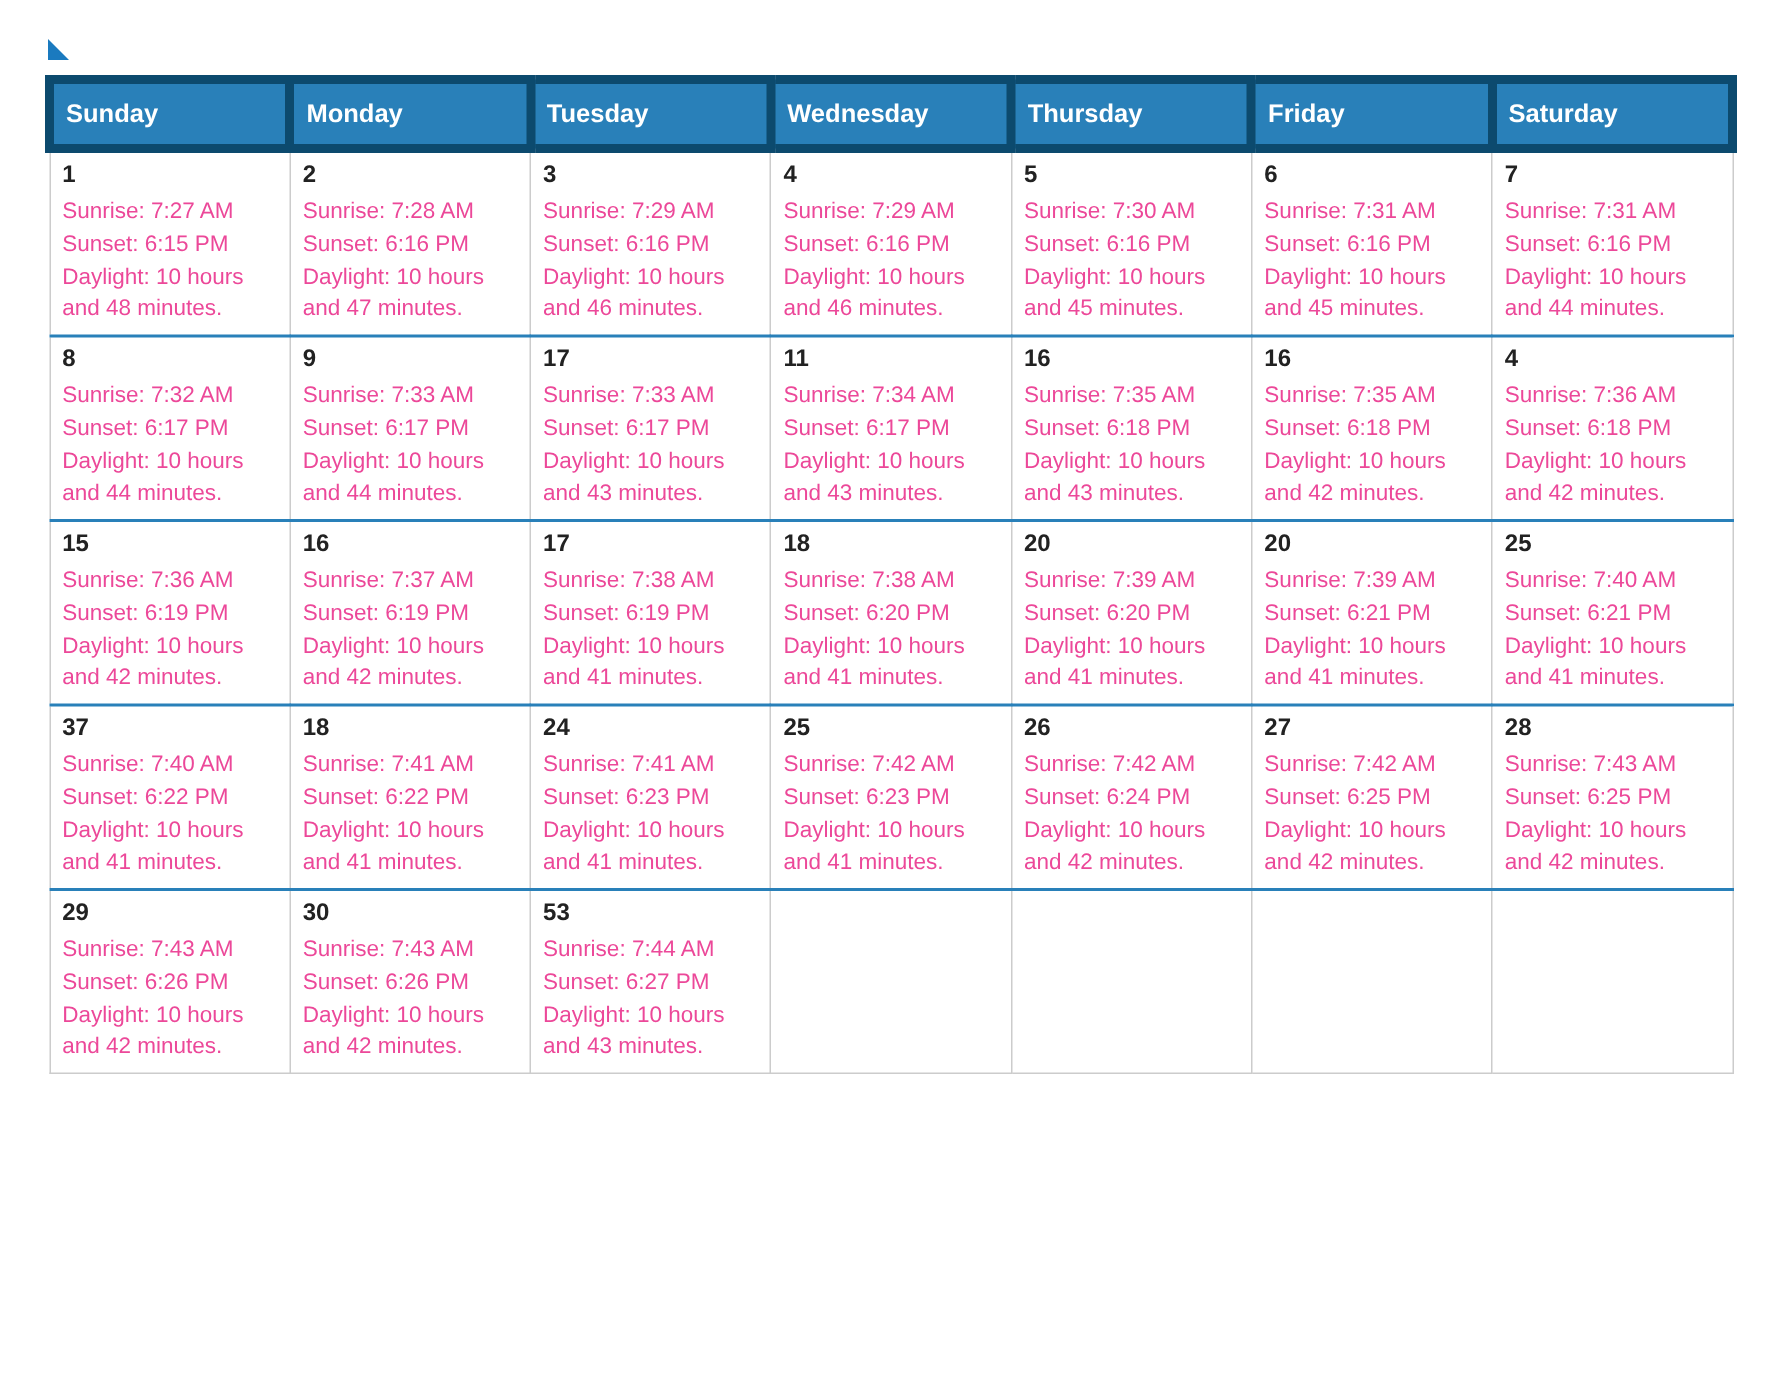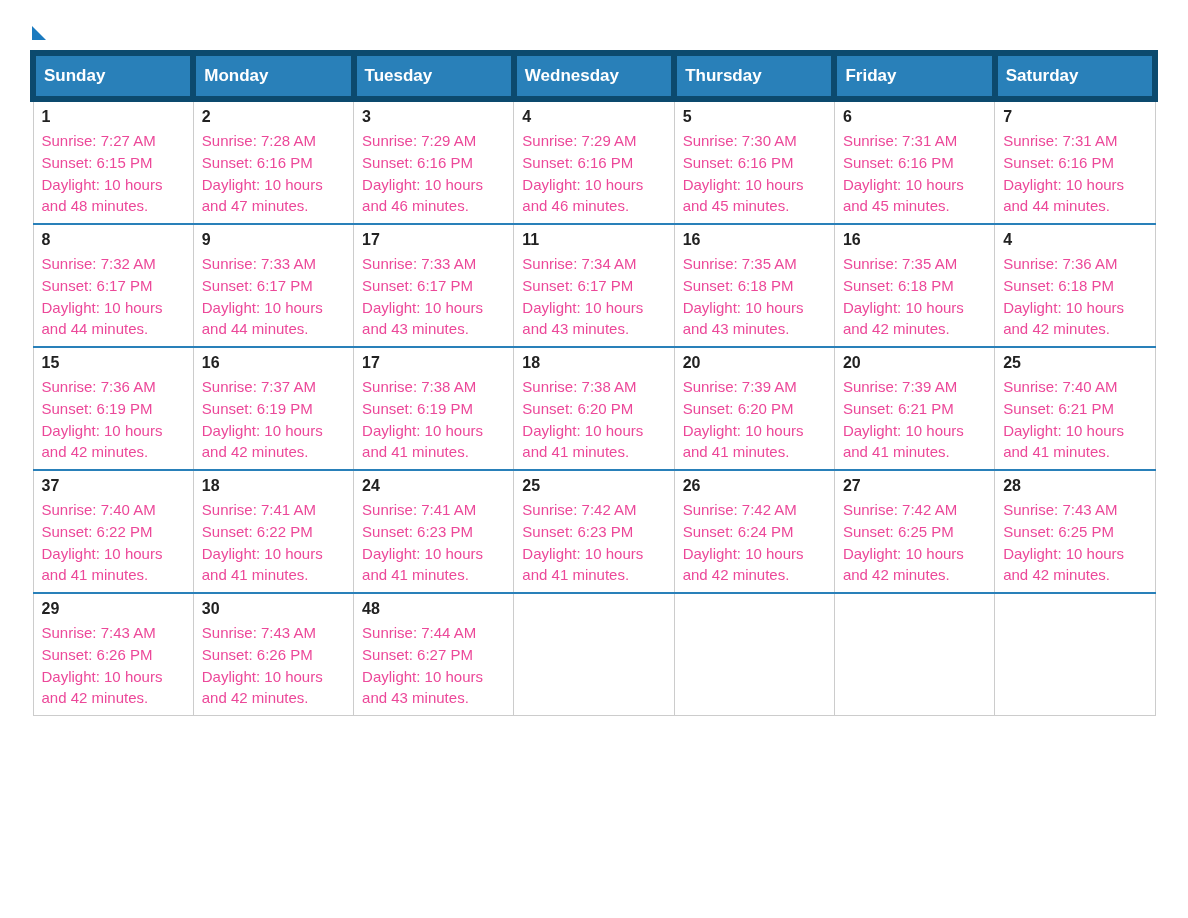--- a/index.html
+++ b/index.html
@@ -253,21 +253,21 @@
       <tr>
         <td>
           <div class="day-num">29</div>
           <div class="day-info">Sunrise: 7:43 AM<br>Sunset: 6:26 PM<br>Daylight: 10 hours and 42 minutes.</div>
         </td>
         <td>
           <div class="day-num">30</div>
           <div class="day-info">Sunrise: 7:43 AM<br>Sunset: 6:26 PM<br>Daylight: 10 hours and 42 minutes.</div>
         </td>
         <td>
-          <div class="day-num">48</div>
+          <div class="day-num">53</div>
           <div class="day-info">Sunrise: 7:44 AM<br>Sunset: 6:27 PM<br>Daylight: 10 hours and 43 minutes.</div>
         </td>
         <td class="empty-cell"></td>
         <td class="empty-cell"></td>
         <td class="empty-cell"></td>
         <td class="empty-cell"></td>
       </tr>
     </tbody>
 </table>
 

